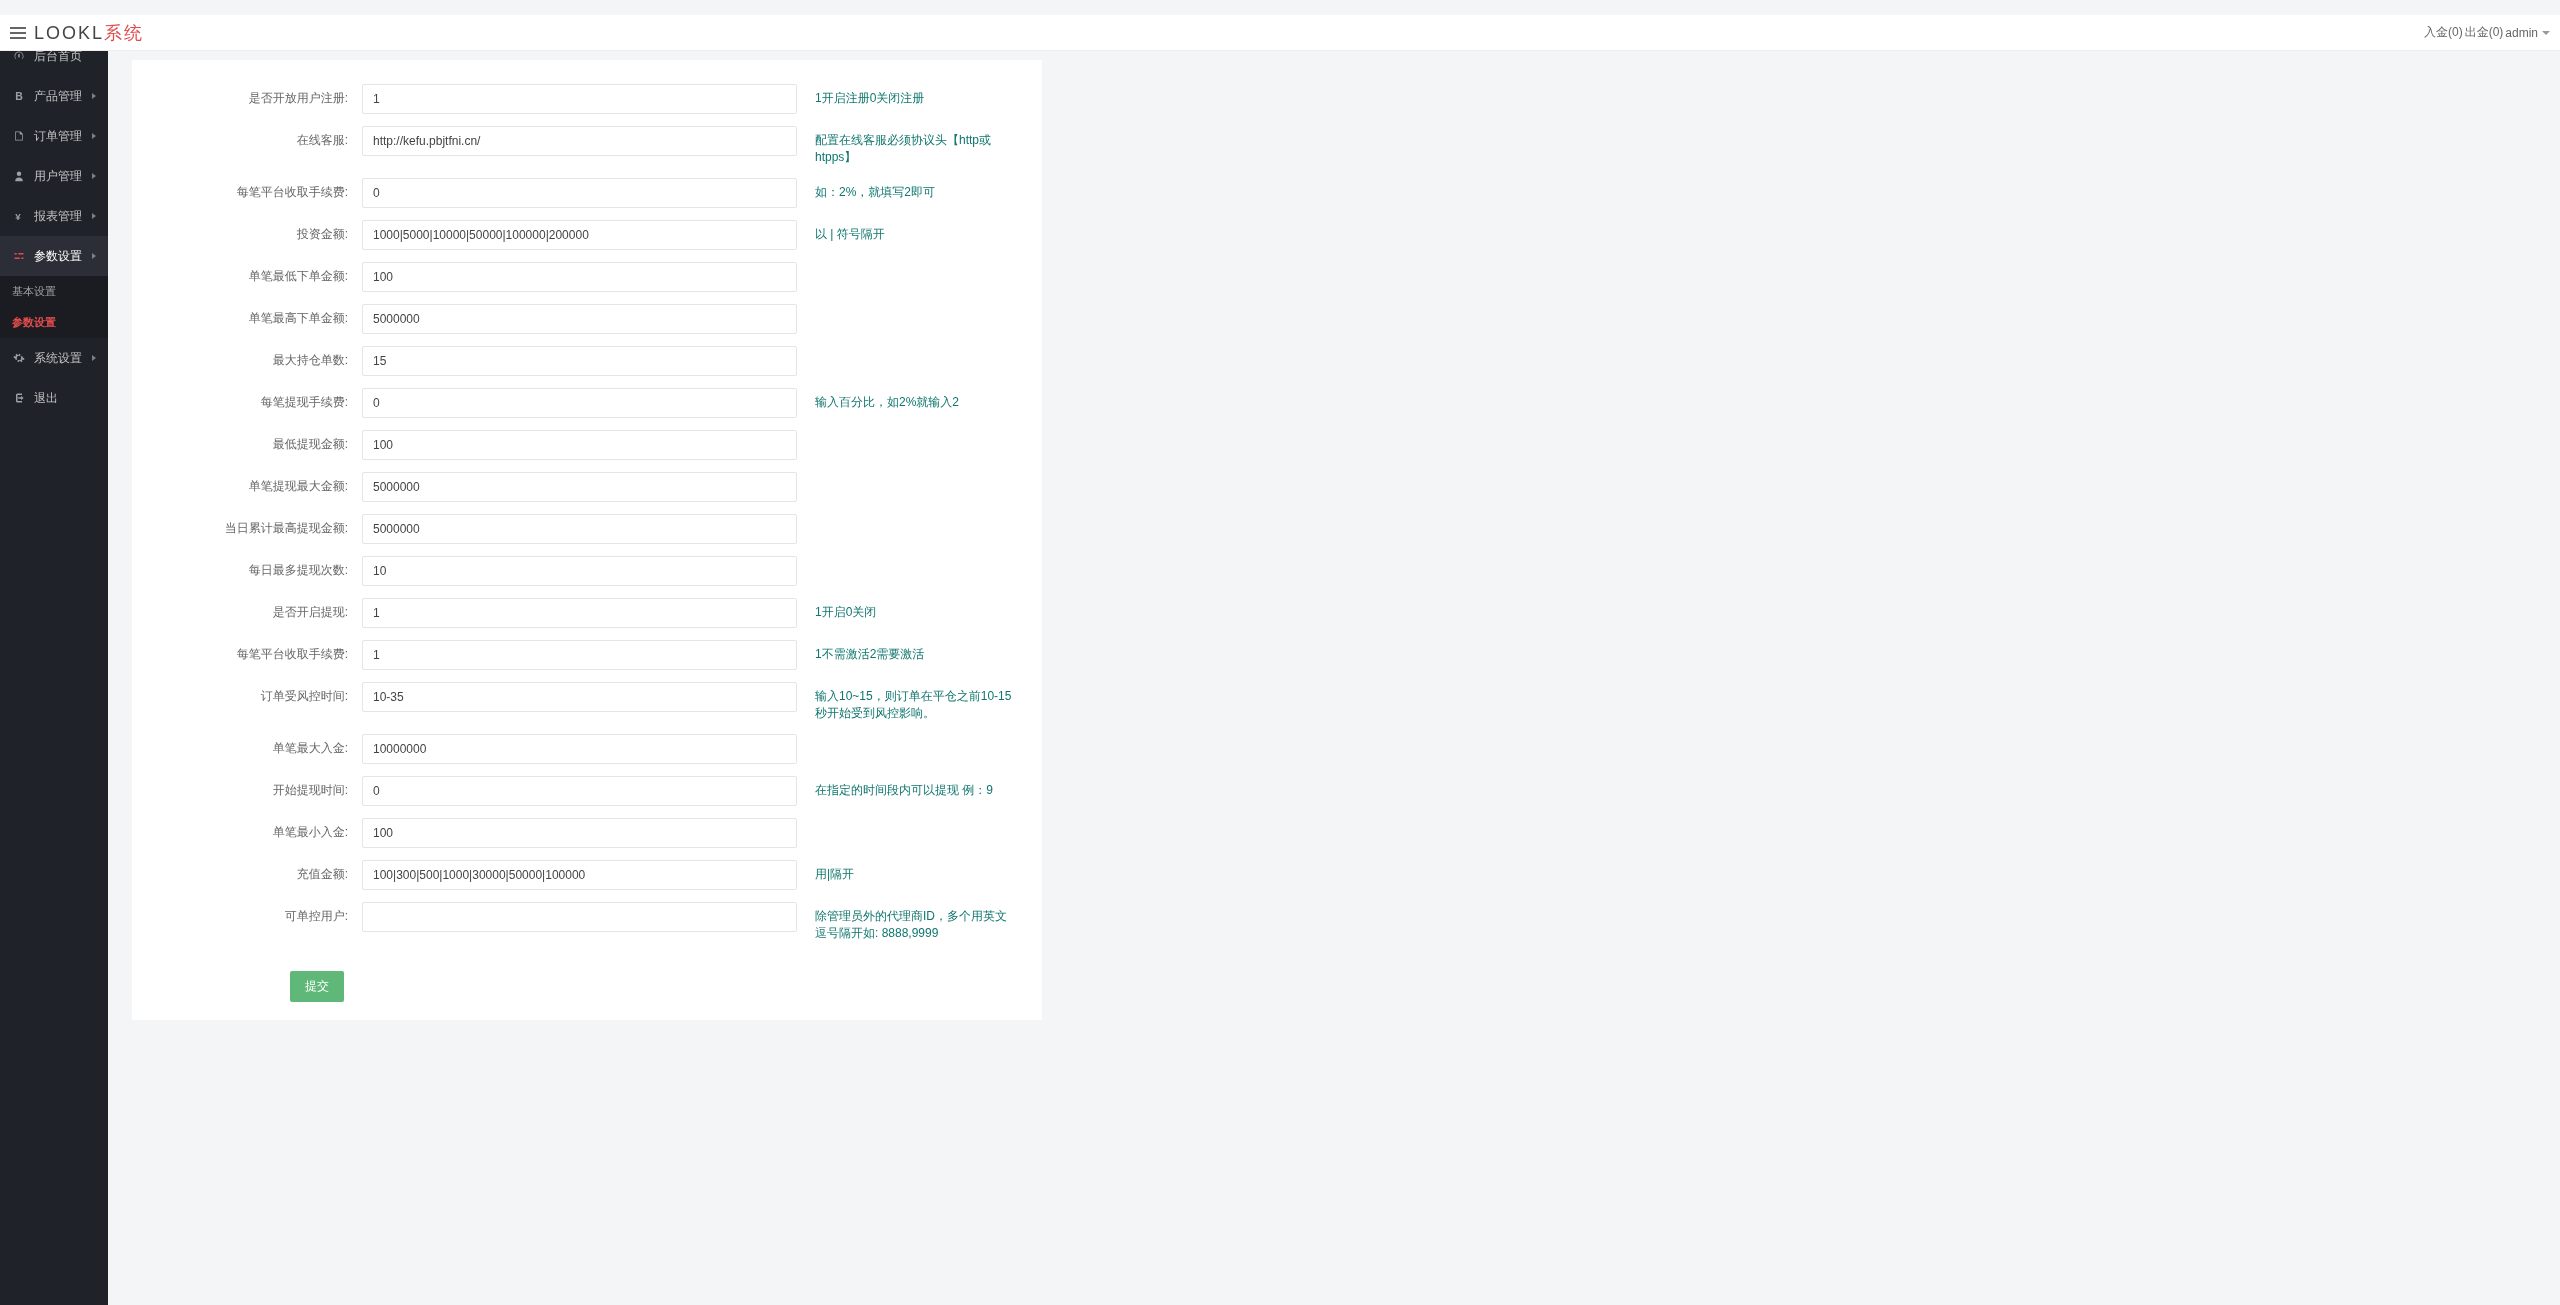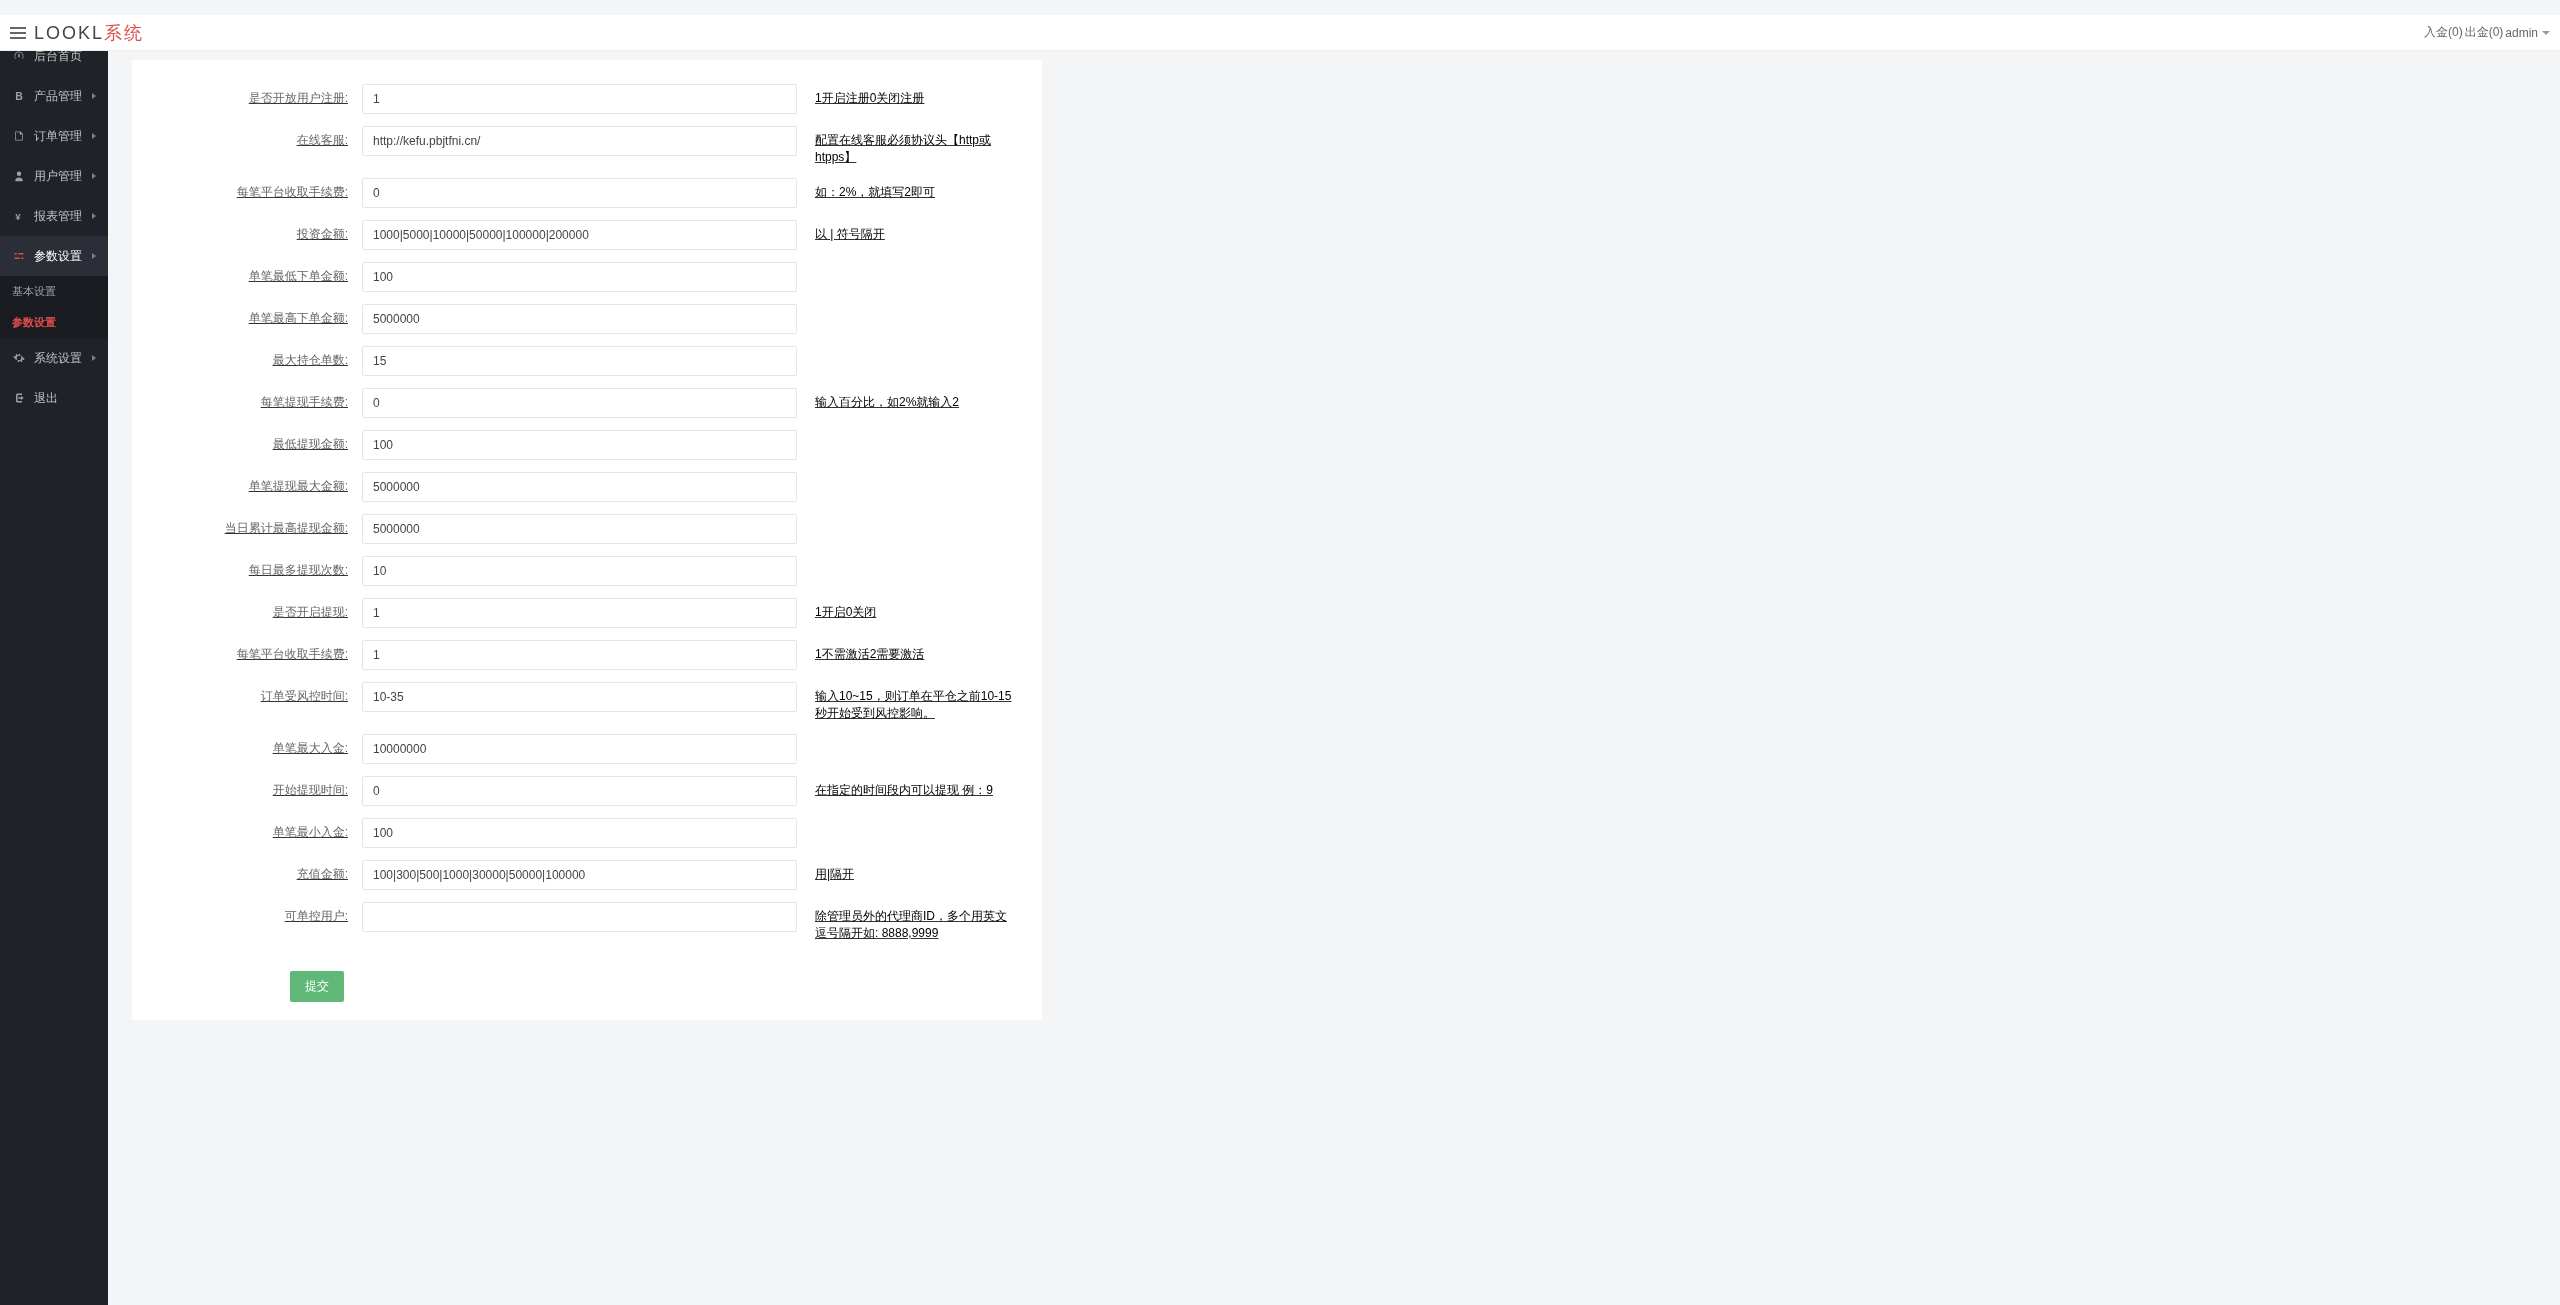--- a/index.html
+++ b/index.html
@@ -25,25 +25,25 @@
 .nav-item.active .nav-label { color: #fff; font-weight: 500; }
 .nav-icon { width: 14px; margin-right: 8px; display: inline-flex; justify-content: center; font-size: 12px; color: #9aa0a6; }
 .nav-arrow { margin-left: auto; width: 0; height: 0; border-top: 3px solid transparent; border-bottom: 3px solid transparent; border-left: 4px solid #7d7f85; }
 .nav-sub { background: #1a1c22; }
 .nav-sub-item { display: block; padding: 8px 12px 8px 12px; font-size: 11px; cursor: pointer; color: #9aa0a6; }
 .nav-sub-item.active { color: #e04c4c; font-weight: 600; }
 
 
 .content { margin-left: 108px; margin-top: 36px; padding: 24px; }
 .panel { background: #fff; padding: 18px 0; max-width: 910px; }
-.form-row { display: flex; align-items: flex-start; padding: 6px 0; text-decoration: underline; }
+.form-row { display: flex; align-items: flex-start; padding: 6px 0; }
 .form-label { width: 230px; text-align: right; padding-right: 14px; padding-top: 6px; font-size: 12px; color: #666; }
 .form-control { width: 435px; }
 .form-control input { width: 100%; height: 30px; border: 1px solid #e5e5e5; border-radius: 2px; padding: 0 10px; font-size: 12px; color: #444; outline: none; }
-.form-hint { flex: 1; padding-left: 18px; padding-top: 6px; font-size: 12px; color: #000000; max-width: 220px; }
+.form-hint { flex: 1; padding-left: 18px; padding-top: 6px; font-size: 12px; color: #0f766e; max-width: 220px; }
 .form-actions { padding-left: 158px; margin-top: 23px; }
 .btn-submit { background: #5fb878; color: #fff; border: none; padding: 7px 15px; font-size: 12px; border-radius: 2px; cursor: pointer; }
 </style>
 </head>
 <body>
 
 <div class="header">
   <div class="menu-toggle">
     <span></span>
       <span></span>

